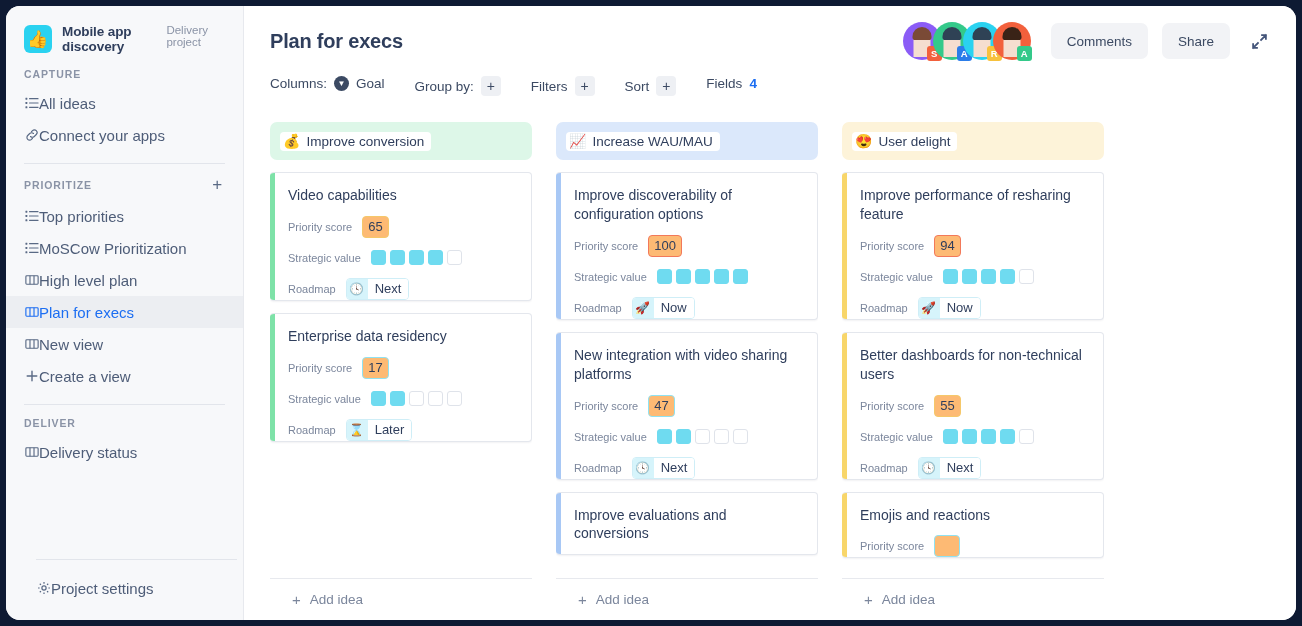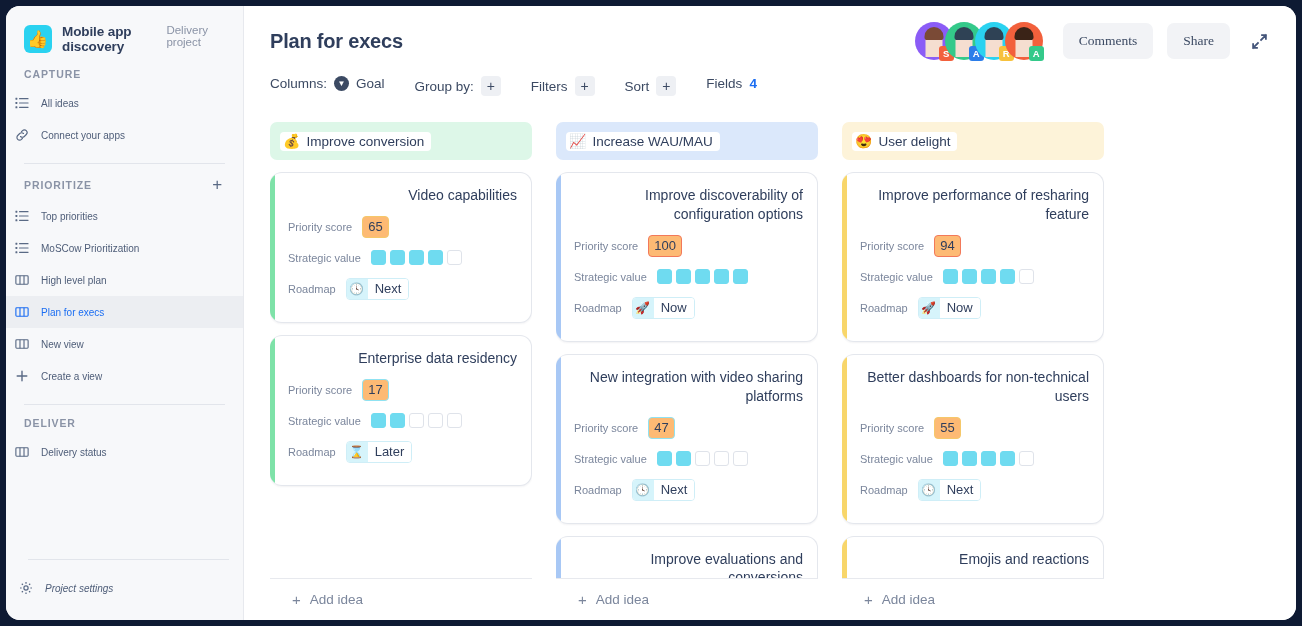--- a/index.html
+++ b/index.html
@@ -53,41 +53,41 @@
     font-size: 10.5px; font-weight: bold; color: #8a93a6;
     letter-spacing: 0.9px; padding: 0 18px; margin-bottom: 7px;
     display: flex; align-items: center; justify-content: space-between;
   }
   .section-plus {
     font-size: 17px; color: #5a6a85; font-weight: normal;
     line-height: 1; cursor: pointer; padding-right: 2px;
   }
   .nav-list { display: flex; flex-direction: column; }
   .nav-item {
-    display: flex; align-items: center; gap: 12px;
+    display: flex; align-items: center; gap: 0;
     height: 32px;
-    padding: 0 8px;
-    font-size: 10px; color: #4e5d78;
+    padding: 0 18px;
+    font-size: 15px; color: #4e5d78;
     cursor: pointer;
   }
   .nav-item.active {
     background: #eceef2;
     color: #1c6ef2;
     font-weight: normal;
   }
   .nav-icon {
     width: 15px; flex: 0 0 15px;
     display: flex; align-items: center; justify-content: center;
     color: #5a6a85;
   }
   .nav-item.active .nav-icon { color: #1c6ef2; }
   .divider { height: 1px; background: #e2e5eb; margin: 12px 18px; }
   .project-settings {
     position: absolute;
-    left: 4px; bottom: 16px; width: 100%; font-style: italic;
+    left: 12px; bottom: 16px; width: 100%;
   }
 
   
   .main {
     flex: 1 1 auto;
     display: flex;
     flex-direction: column;
     min-width: 0;
     background: #ffffff;
   }
@@ -138,21 +138,21 @@
     line-height: 1;
   }
   .btn {
     height: 36px;
     padding: 0 16px;
     border-radius: 7px;
     background: #f2f3f6;
     border: none;
     color: #3c4a63;
     font-size: 13.5px;
-    font-family: Liberation Serif, serif;
+    font-family: Liberation Sans, sans-serif;
     display: flex; align-items: center; justify-content: center;
     cursor: pointer;
   }
   .expand-btn {
     width: 30px; height: 30px;
     display: flex; align-items: center; justify-content: center;
     cursor: pointer; color: #44557a;
   }
 
   .toolbar {
@@ -218,29 +218,28 @@
   .col-emoji { font-size: 14px; line-height: 1; }
   .col-body {
     flex: 1 1 auto;
     overflow: hidden;
     display: flex; flex-direction: column; gap: 12px;
     position: relative;
   }
   .card {
     background: #fff;
     border: 1px solid #e4e7ed;
-    border-radius: 12px;
+    border-radius: 4px;
     border-left: none;
     box-shadow: 0 1px 2px rgba(30,40,70,0.06);
-    padding: 13px 14px 22px 14px;
+    padding: 13px 14px 0 14px;
     position: relative;
     overflow: hidden;
     flex: 0 0 auto;
     cursor: pointer;
-    text-align: right;
   }
   .card::before {
     content: "";
     position: absolute; left: 0; top: 0; bottom: 0;
     width: 5px;
     background: var(--accent, #7ee2a8);
   }
   .card-inner { padding-left: 4px; }
   .card-title {
     font-size: 14px; color: #2f3e5c;

